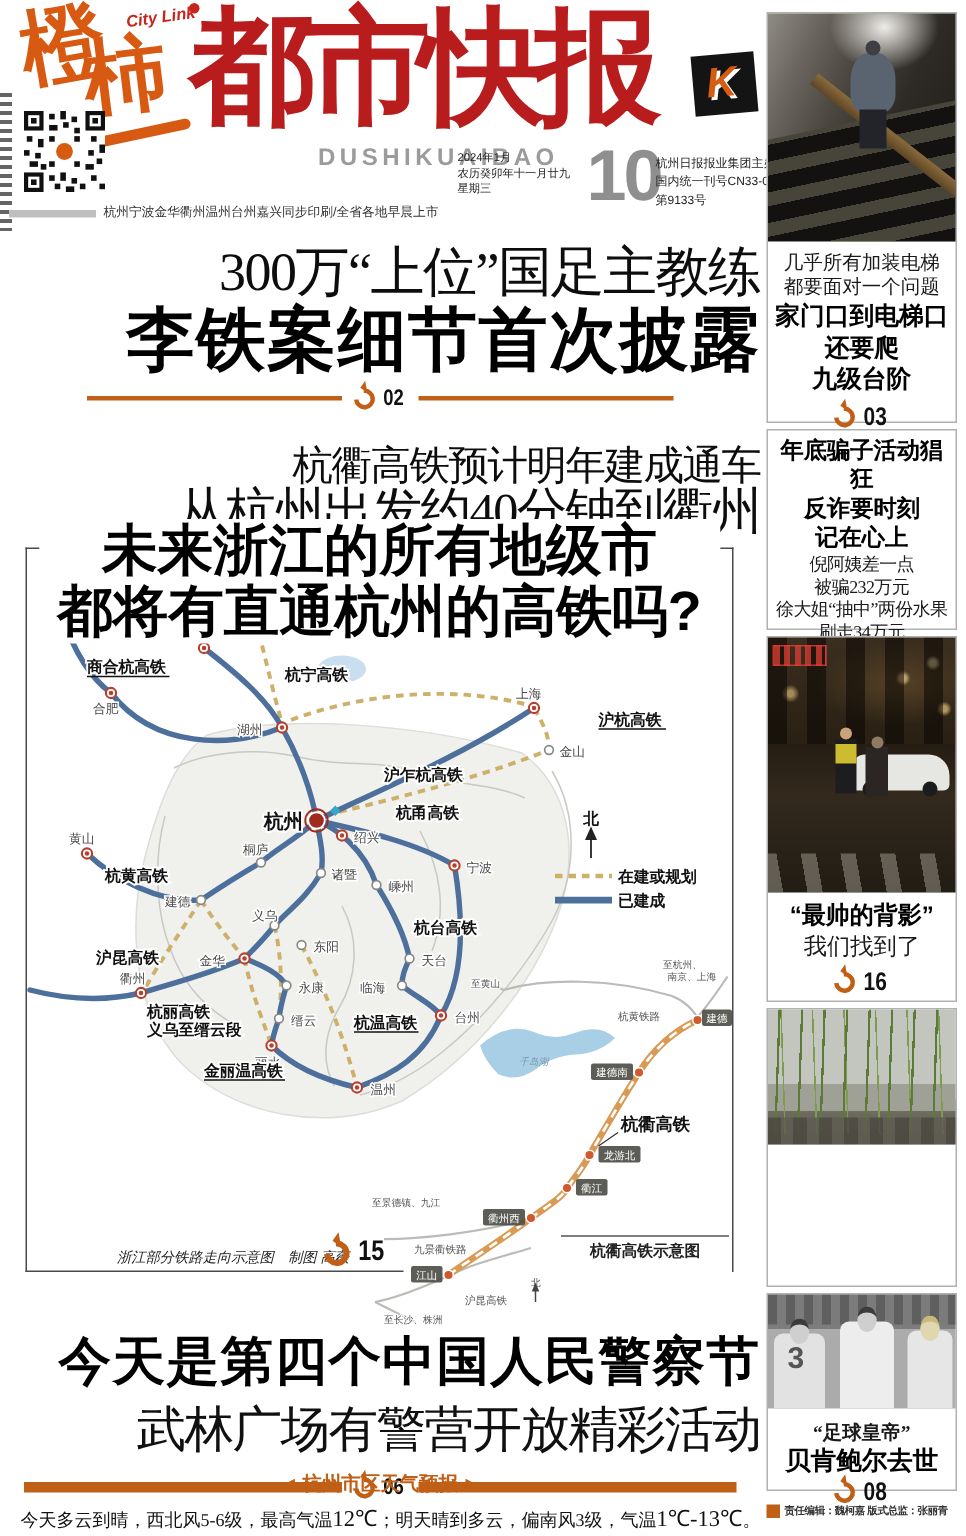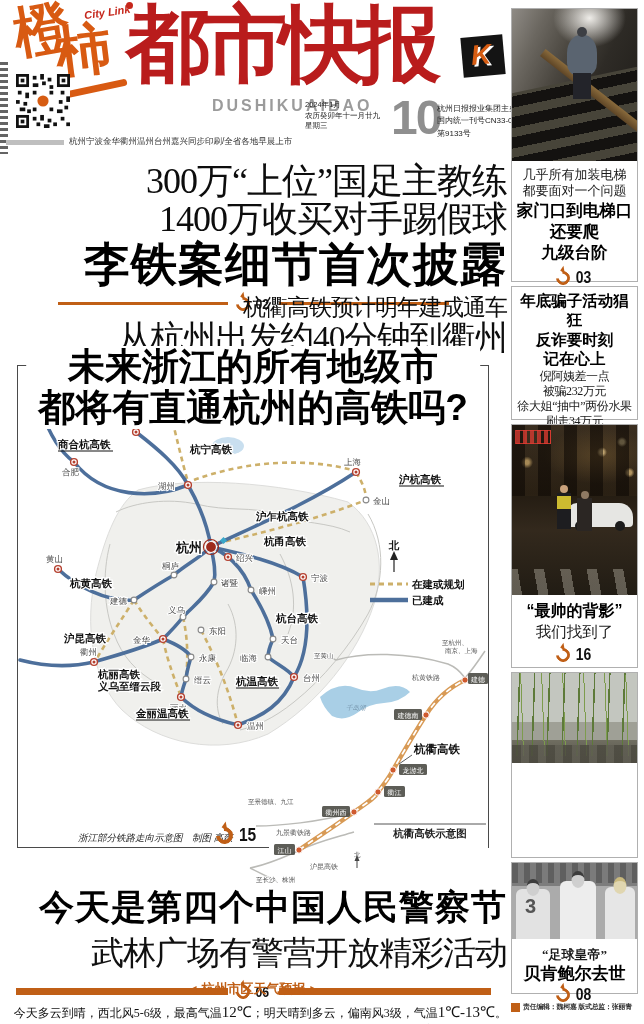--- a/index.html
+++ b/index.html
@@ -227,34 +227,33 @@
       <div>第9133号</div>
     </div>
     <div class="printnote">
       <div class="printbar"></div>
       <div class="printtxt">杭州宁波金华衢州温州台州嘉兴同步印刷/全省各地早晨上市</div>
     </div>
   </div>
 
   <div class="abs ctr" style="left:0;top:163px;width:507px">
     <div class="h-serif">300万“上位”国足主教练</div>
-    <div class="h-serif">1400万收买对手踢假球</div>
     <div class="h-black">李铁案细节首次披露</div>
     <div class="divider">
       <div class="bar"></div>
       <div class="pref">
         <span class="jico"></span>
         <span class="pnum">02</span>
       </div>
       <div class="bar"></div>
     </div>
   </div>
 
   <div class="abs ctr" style="left:0;top:296px;width:507px">
-    <div class="h-serif" style="font-size:23px">杭衢高铁预计明年建成通车</div>
+    <div class="h-serif" style="font-size:27px">杭衢高铁预计明年建成通车</div>
     <div class="h-serif" style="font-size:33.5px">从杭州出发约40分钟到衢州</div>
   </div>
 
   <div class="map-box">
     <div class="map-title">
       <div>未来浙江的所有地级市</div>
       <div>都将有直通杭州的高铁吗?</div>
     </div>
 
     <svg class="mainmap" width="470" height="470" viewBox="0 0 470 470">

